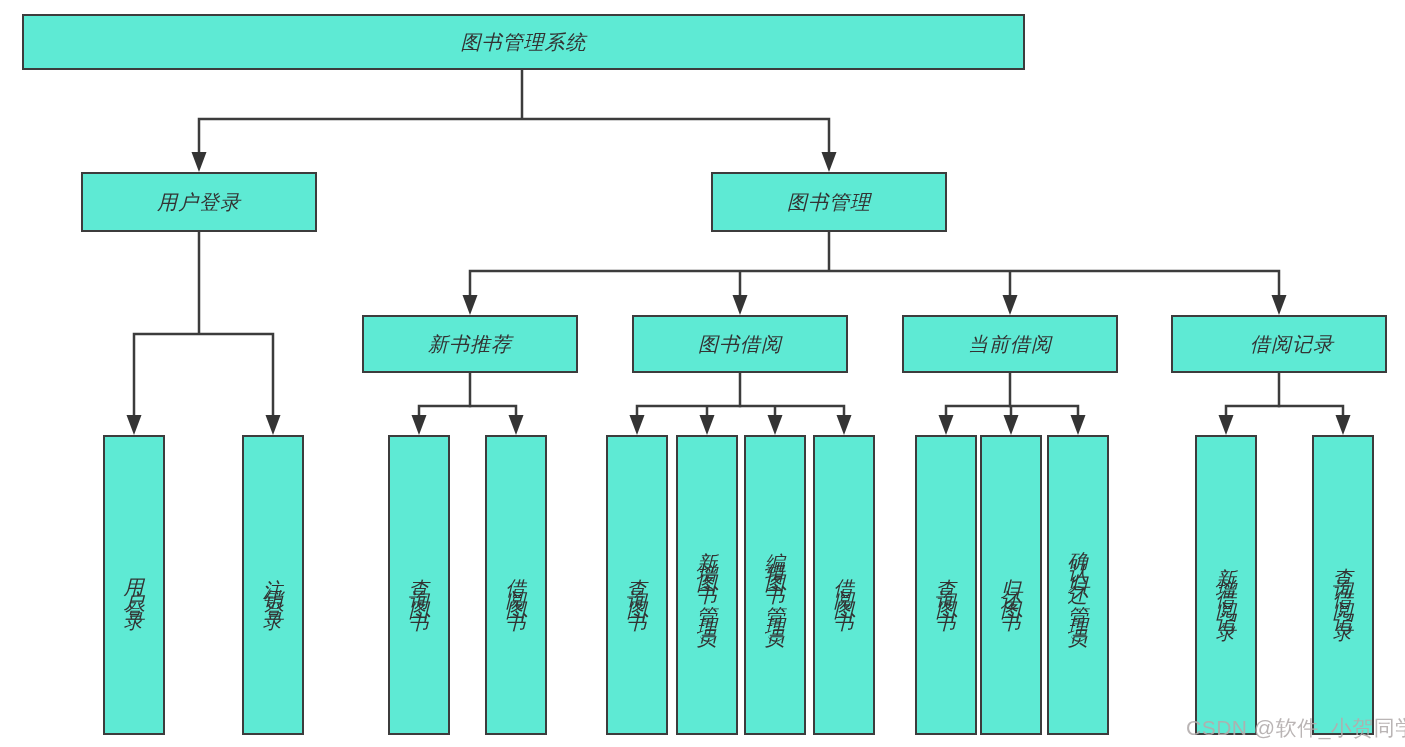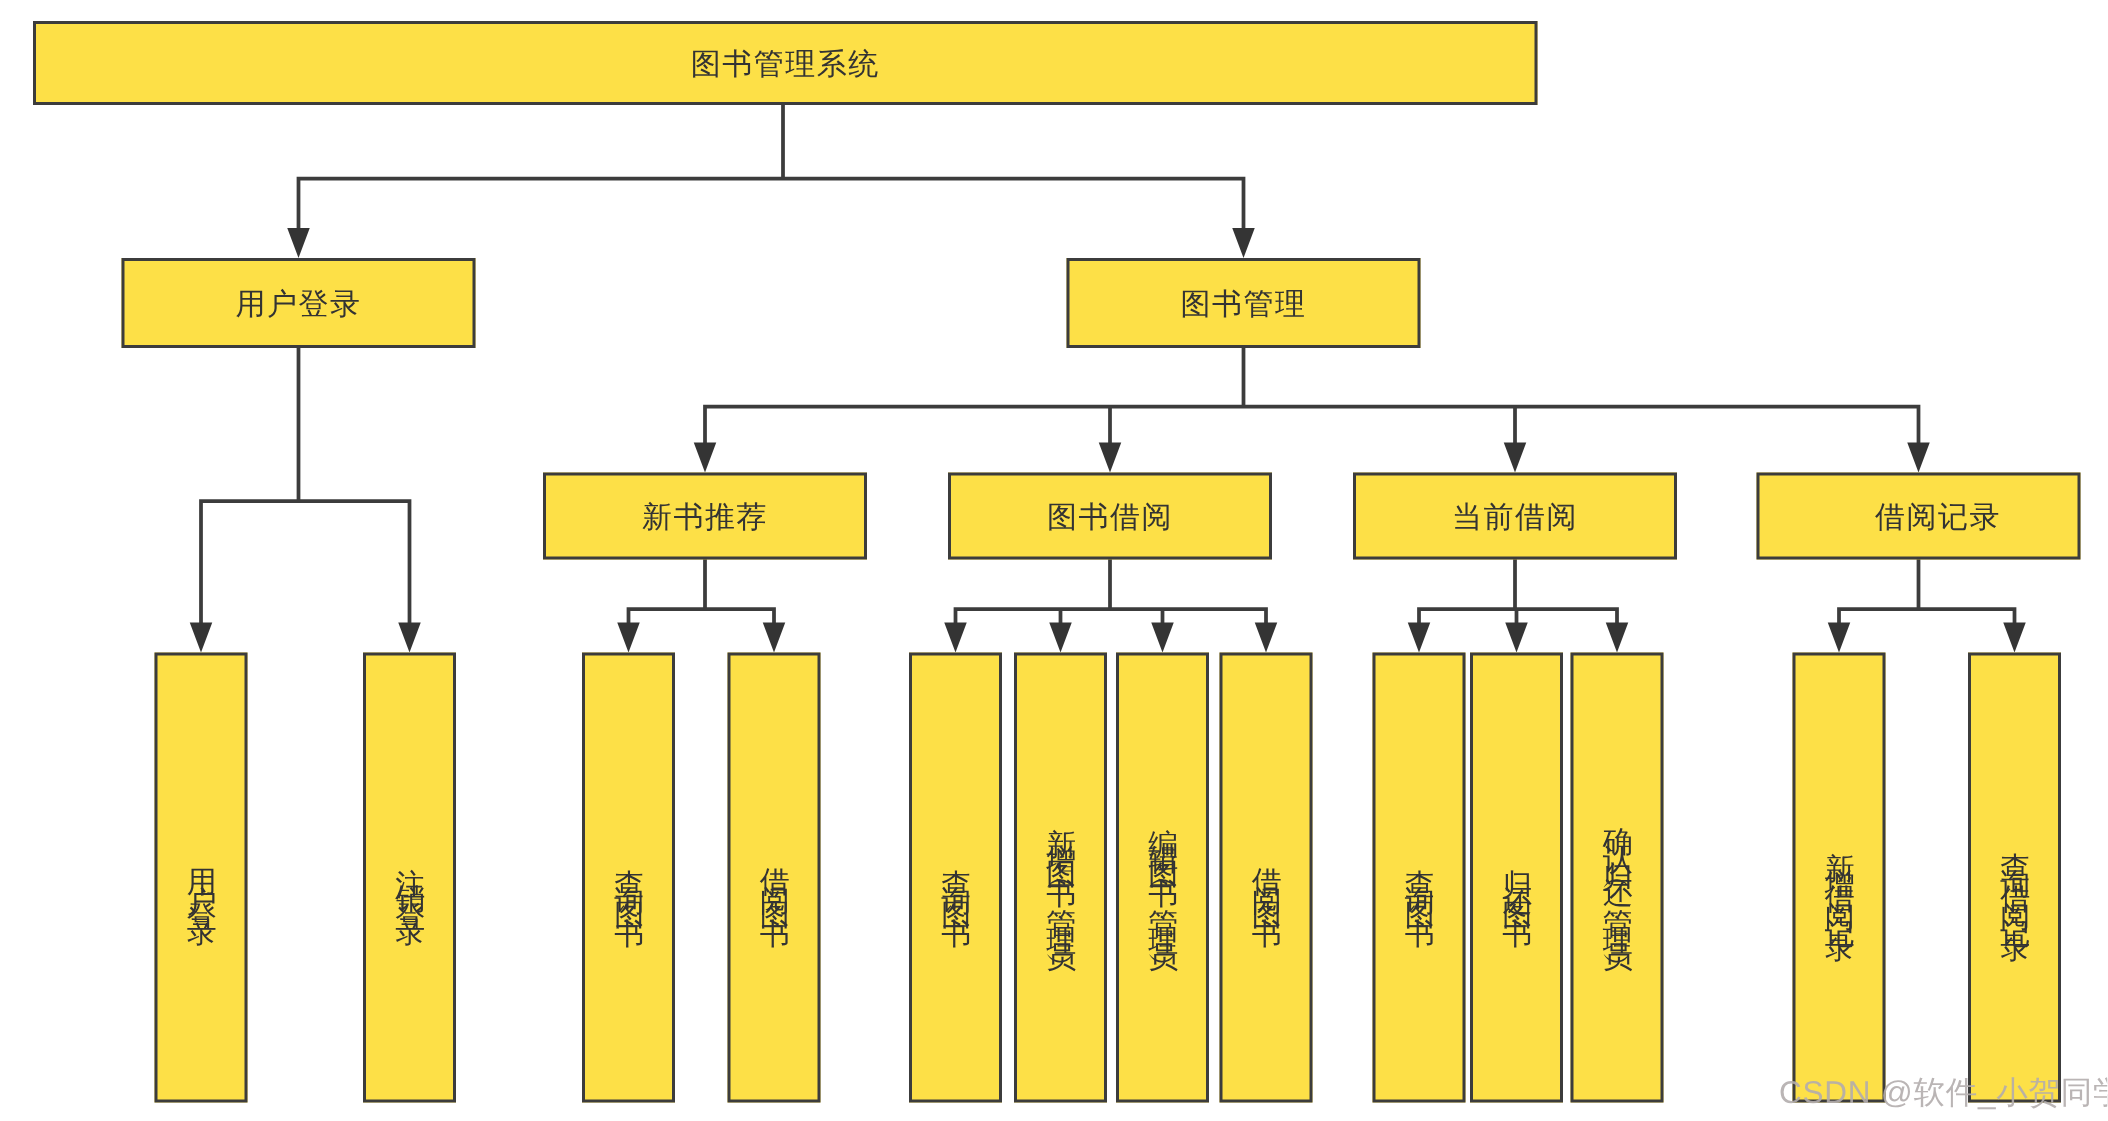--- a/index.html
+++ b/index.html
@@ -14,28 +14,29 @@
   .connectors {
     position: absolute;
     left: 0; top: 0;
     width: 1405px; height: 747px;
     z-index: 1;
   }
   .node {
     position: absolute;
     box-sizing: border-box;
     border: 2.5px solid #3c3c3c;
-    background: #fde047;
+    background: #5eead4;
     color: #333333;
     display: flex;
     align-items: center;
     justify-content: center;
     font-size: 20px;
     z-index: 2;
     letter-spacing: 1px;
+    font-style: italic;
   }
   .leaf .vtext {
     writing-mode: vertical-lr;
     text-orientation: mixed;
     letter-spacing: 11px;
     line-height: 1;
     font-size: 20px;
     white-space: nowrap;
   }
   .watermark {

